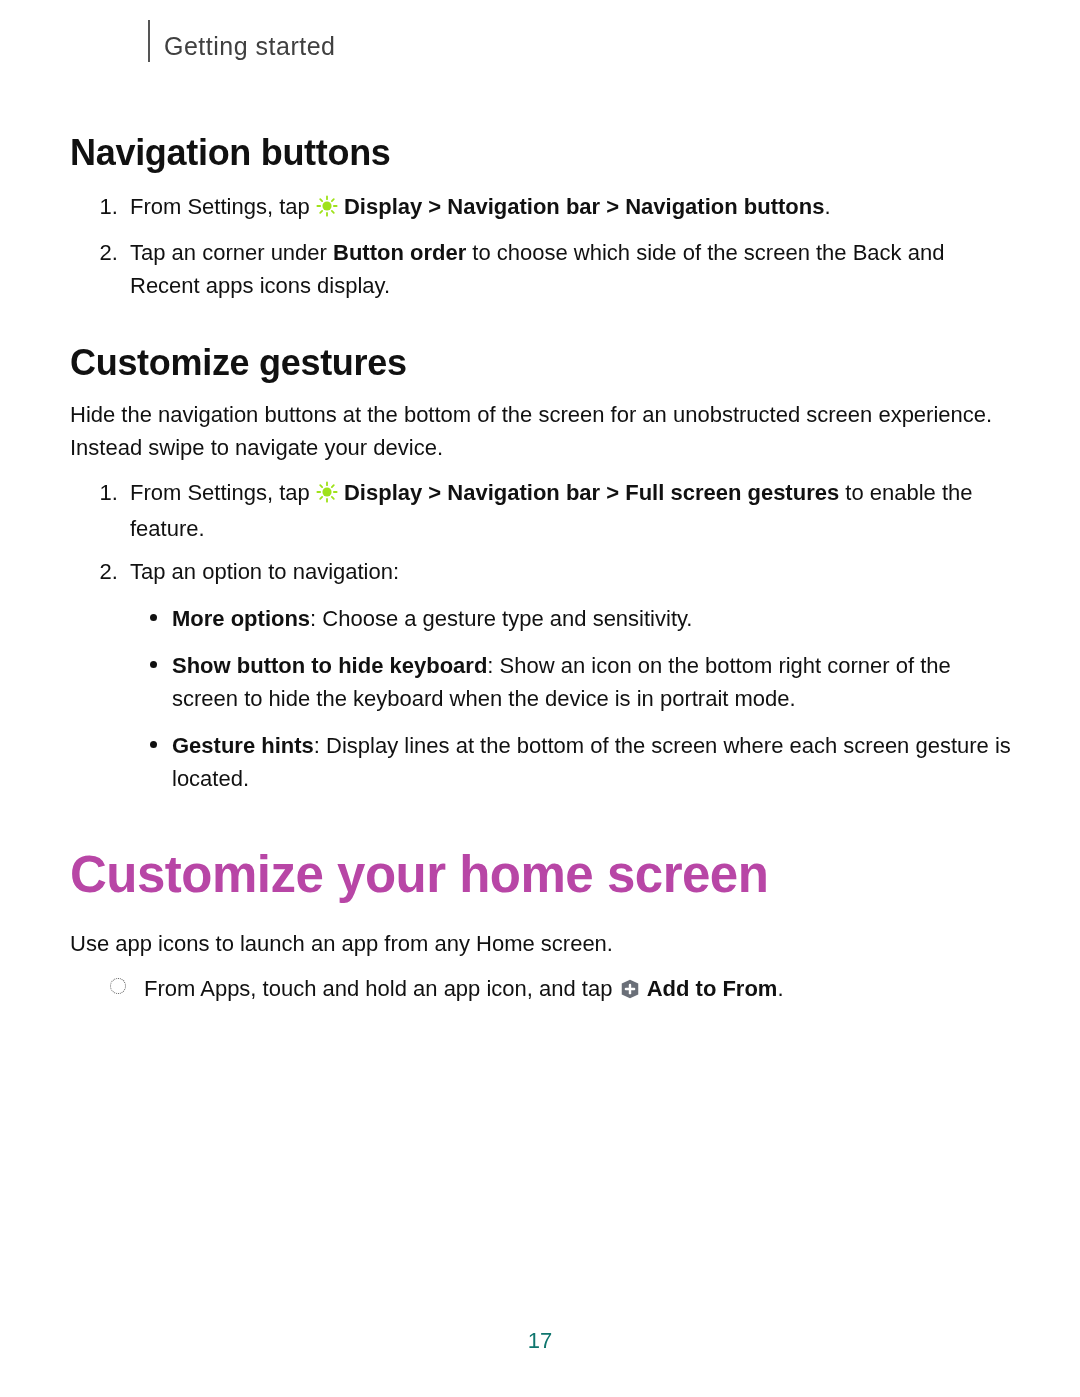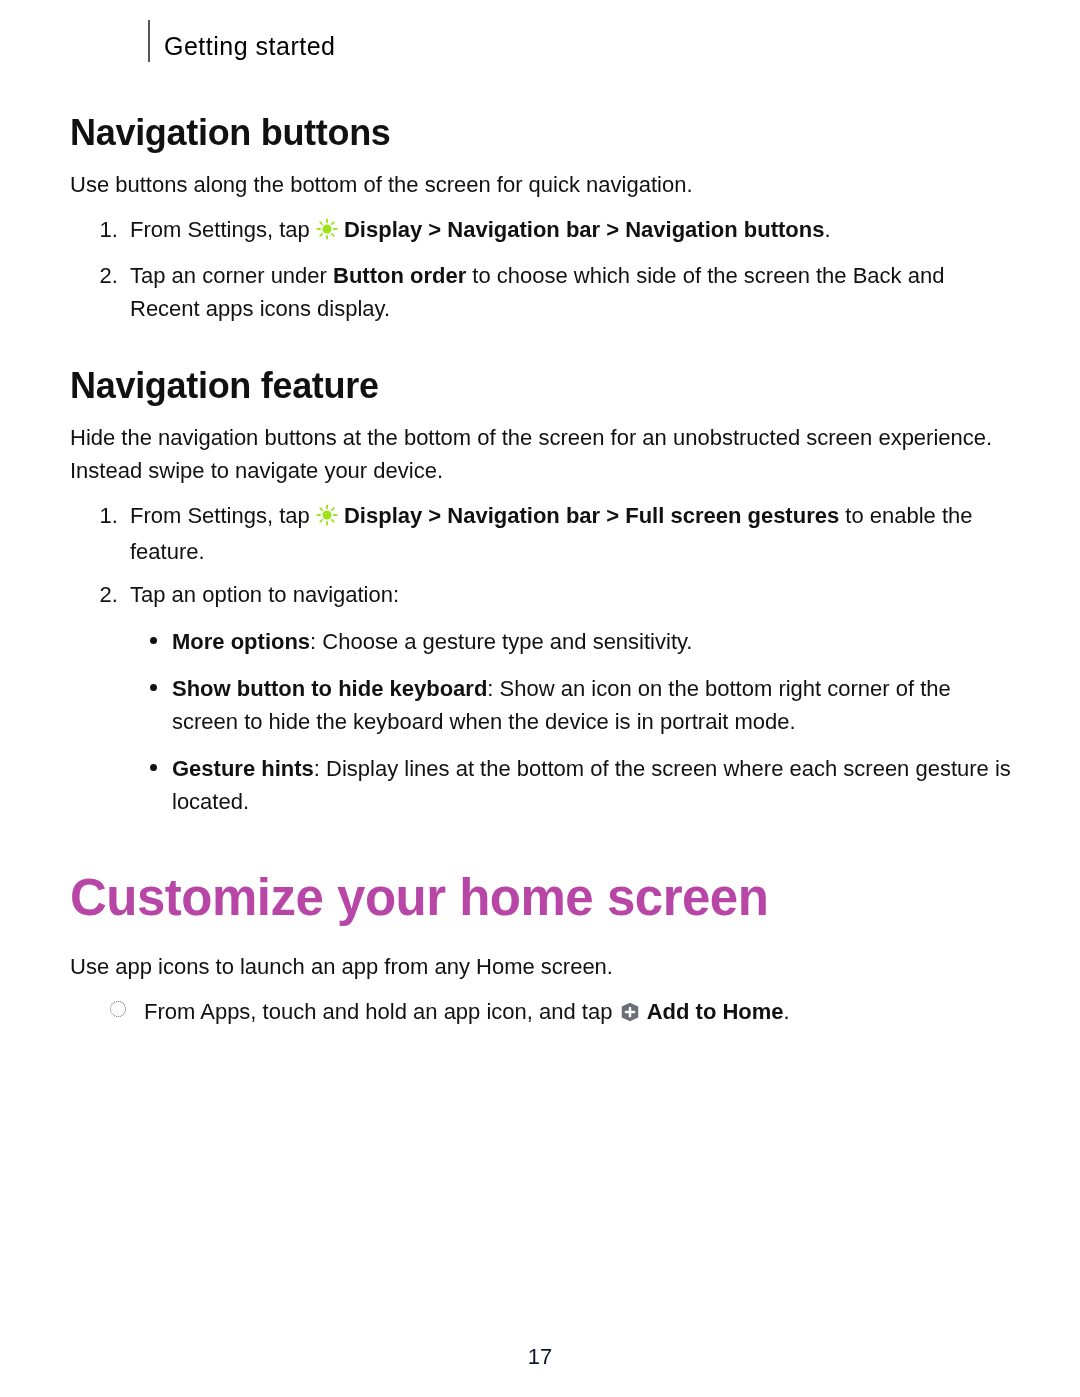--- a/index.html
+++ b/index.html
@@ -24,23 +24,23 @@
   .vrule {
     position: absolute;
     left: 148px;
     top: 20px;
     width: 2px;
     height: 42px;
     background: #555;
   }
   .breadcrumb {
     font-size: 25px;
-    color: #000000;
+    color: #404040;
     letter-spacing: 0.5px;
-    margin: 0 0 40px 94px;
+    margin: 0 0 60px 94px;
     font-weight: 400;
   }
   h2.section {
     font-size: 36px;
     font-weight: 700;
     letter-spacing: -0.3px;
     color: #111;
     margin: 34px 0 8px 0;
   }
   h1.pink {
@@ -103,38 +103,37 @@
   .icon-sun {
     display: inline-block;
     vertical-align: -3px;
   }
   .icon-plus-badge {
     display: inline-block;
     vertical-align: -4px;
   }
   .page-number {
     position: absolute;
-    bottom: 24px;
+    bottom: 40px;
     width: 100%;
     text-align: center;
     left: 0;
     font-size: 22px;
-    color: #0f172a;
+    color: #0f766e;
   }
 </style>
 </head>
 <body>
 
 <div class="page">
 
   <div class="vrule"></div>
   <div class="breadcrumb">Getting started</div>
 
   <h2 class="section">Navigation buttons</h2>
-  <p class="body">Use buttons along the bottom of the screen for quick navigation.</p>
   <ol class="steps">
     <li>
       <span>From Settings, tap </span>
       <span class="icon-sun">
         <svg width="22" height="22" viewBox="0 0 24 24">
           <circle cx="12" cy="12" r="5" fill="#9fe21a"></circle>
           <g stroke="#9fe21a" stroke-width="2" stroke-linecap="round">
             <line x1="12" y1="1.5" x2="12" y2="4.5"></line>
             <line x1="12" y1="19.5" x2="12" y2="22.5"></line>
             <line x1="1.5" y1="12" x2="4.5" y2="12"></line>
@@ -146,21 +145,21 @@
           </g>
         </svg>
       </span>
       <span class="bold">Display &gt; Navigation bar &gt; Navigation buttons</span><span>.</span>
     </li>
     <li>
       <span>Tap an corner under </span><span class="bold">Button order</span><span> to choose which side of the screen the Back and Recent apps icons display.</span>
     </li>
   </ol>
 
-  <h2 class="section">Navigation feature</h2>
+  <h2 class="section">Customize gestures</h2>
   <p class="body">Hide the navigation buttons at the bottom of the screen for an unobstructed screen experience. Instead swipe to navigate your device.</p>
   <ol class="steps">
     <li>
       <span>From Settings, tap </span>
       <span class="icon-sun">
         <svg width="22" height="22" viewBox="0 0 24 24">
           <circle cx="12" cy="12" r="5" fill="#9fe21a"></circle>
           <g stroke="#9fe21a" stroke-width="2" stroke-linecap="round">
             <line x1="12" y1="1.5" x2="12" y2="4.5"></line>
             <line x1="12" y1="19.5" x2="12" y2="22.5"></line>
@@ -197,18 +196,18 @@
   <div class="circ-list">
     <div class="circ-item">
       <span>From Apps, touch and hold an app icon, and tap </span>
       <span class="icon-plus-badge">
         <svg width="22" height="22" viewBox="0 0 24 24">
           <path d="M12 2 L3 6 L3 18 L12 22 L21 18 L21 6 Z" fill="#6a6f78"></path>
           <line x1="12" y1="7.5" x2="12" y2="16.5" stroke="#ffffff" stroke-width="2.6" stroke-linecap="round"></line>
           <line x1="7.5" y1="12" x2="16.5" y2="12" stroke="#ffffff" stroke-width="2.6" stroke-linecap="round"></line>
         </svg>
       </span>
-      <span class="bold">Add to Home</span><span>.</span>
+      <span class="bold">Add to From</span><span>.</span>
     </div>
   </div>
 
   <div class="page-number">17</div>
 </div>
 
 </body></html>

